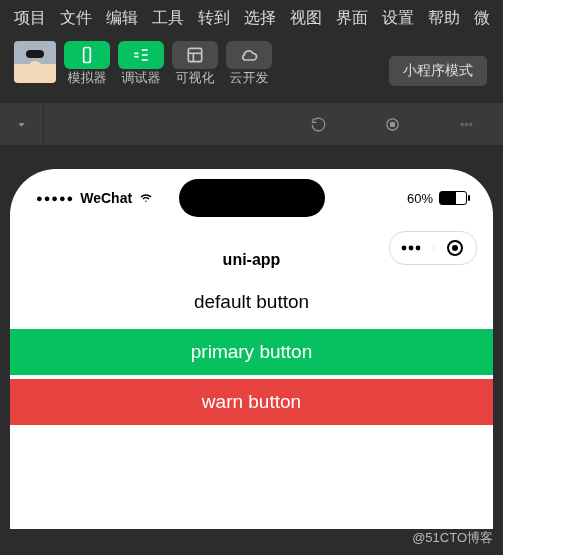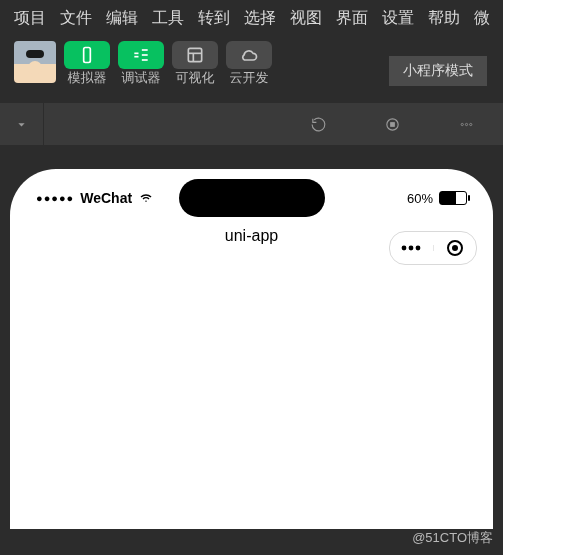--- a/index.html
+++ b/index.html
@@ -12,40 +12,40 @@
   .avatar{width:42px;height:42px;border-radius:4px;background:linear-gradient(180deg,#a9b6c2 0 55%,#f4d9b8 55%);position:relative;overflow:hidden;flex:0 0 auto;}
   .avatar::before{content:"";position:absolute;left:50%;top:9px;width:18px;height:8px;background:#1a1a1a;border-radius:4px;transform:translateX(-50%);}
   .avatar::after{content:"";position:absolute;left:50%;top:20px;width:14px;height:14px;background:#f4d9b8;border-radius:50%;transform:translateX(-50%);}
   .modebtn{display:flex;flex-direction:column;align-items:center;}
   .modebtn .chip{width:46px;height:28px;border-radius:6px;display:flex;align-items:center;justify-content:center;}
   .chip.green{background:#07c160;color:#fff;}
   .chip.grey{background:#4b4b4b;color:#c8c8c8;}
   .chip svg{width:20px;height:20px;}
   .modebtn .lbl{font-size:13px;color:#bfbfbf;}
   .spacer{flex:1;}
-  .pillbtn{background:#4b4b4b;color:#dcdcdc;border-radius:0;font-size:14px;padding:6px 14px;align-self:center;margin-right:2px;margin-top:14px;}
+  .pillbtn{background:#4b4b4b;color:#dcdcdc;border-radius:5px;font-size:14px;padding:6px 14px;align-self:center;margin-right:2px;margin-top:14px;}
   
   .devrow{display:flex;align-items:center;height:42px;background:#3a3a3a;margin-top:16px;font-size:14px;color:#b9b9b9;}
   .devrow .cell{display:flex;align-items:center;gap:6px;padding:0 14px;height:100%;}
   .devrow .cell.sep{border-right:1px solid #2c2c2c;}
   .devrow svg{width:15px;height:15px;}
   .iconcell{width:46px;justify-content:center;padding:0;}
   .iconcell svg{width:17px;height:17px;stroke:#9a9a9a;fill:none;}
   
   .stage{background:#2c2c2c;padding:24px 10px 0;}
   .phone{background:#fff;border-radius:46px 46px 0 0;height:360px;position:relative;color:#000;overflow:hidden;}
   .statusbar{display:flex;align-items:center;justify-content:space-between;padding:18px 26px 6px;font-size:14px;height:22px;}
   .sbL{display:flex;align-items:center;gap:6px;font-weight:600;}
   .dots{letter-spacing:1px;font-size:11px;}
   .sbR{display:flex;align-items:center;gap:6px;font-size:13px;}
   .battery{width:26px;height:12px;border:1.5px solid #000;border-radius:3px;position:relative;}
   .battery::after{content:"";position:absolute;right:-4px;top:3px;width:2px;height:6px;background:#000;border-radius:1px;}
   .battery i{display:block;height:100%;width:60%;background:#000;}
   .notch{position:absolute;left:50%;top:10px;transform:translateX(-50%);width:146px;height:38px;background:#000;border-radius:20px;}
-  .titlebar{display:flex;align-items:flex-start;justify-content:center;position:relative;height:42px;font-size:16px;margin-top:12px;}
+  .titlebar{display:flex;align-items:flex-end;justify-content:center;position:relative;height:42px;font-size:16px;margin-top:12px;font-weight:bold;}
   .capsule{position:absolute;right:16px;top:50%;transform:translateY(-50%);width:86px;height:32px;border:1px solid #d9d9d9;border-radius:16px;display:flex;align-items:center;background:#fff;}
   .capsule .half{flex:1;display:flex;align-items:center;justify-content:center;}
   .capsule .half:first-child{border-right:1px solid #e6e6e6;}
   .content{padding:10px 0 0;}
   .btn{height:46px;display:flex;align-items:center;justify-content:center;font-size:19px;margin-bottom:4px;}
   .btn.default{background:#fff;color:#030303;}
   .btn.primary{background:#07c160;color:#fff;}
   .btn.warn{background:#e64340;color:#fff;}
   
   .wm{position:absolute;right:10px;bottom:8px;color:#b9b9b9;font-size:13px;text-align:center;}
@@ -175,17 +175,22 @@
           </div>
           <div class="half">
             <svg width="20" height="20" viewBox="0 0 20 20" fill="none" stroke="#000" stroke-width="2">
                 <circle cx="10" cy="10" r="7"></circle>
                 <circle cx="10" cy="10" r="3" fill="#000" stroke="none"></circle>
               </svg>
           </div>
         </div>
       </div>
 
+      <div class="content">
+        <div class="btn default">default button</div>
+        <div class="btn primary">primary button</div>
+        <div class="btn warn">warn button</div>
+      </div>
     </div>
   </div>
 
   <div class="wm">@51CTO博客</div>
 </div>
 
 </body></html>

